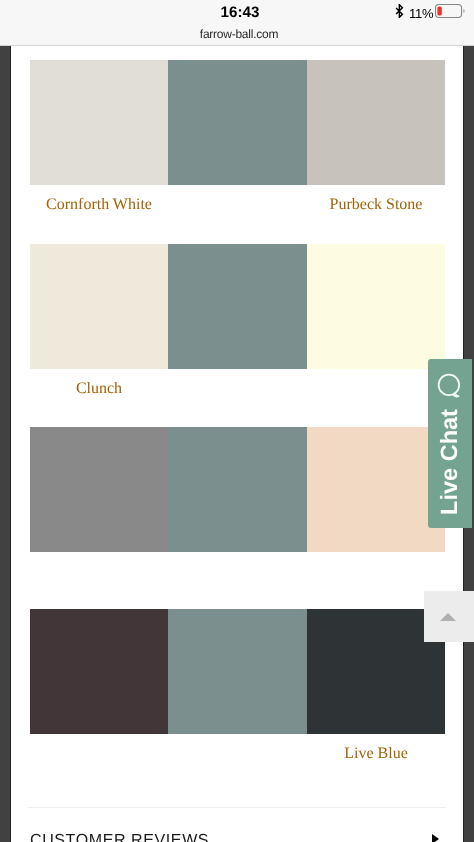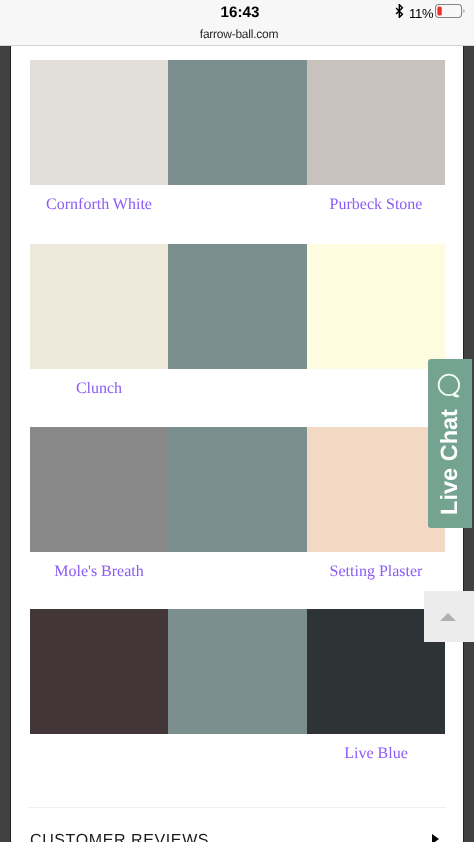--- a/index.html
+++ b/index.html
@@ -37,21 +37,21 @@
   .frame-l{position:absolute;left:0;top:46px;width:11px;height:796px;background:#414141;border-right:1px solid #222;box-sizing:border-box;}
   .frame-r{position:absolute;left:463px;top:46px;width:11px;height:796px;background:#414141;border-left:1px solid #222;box-sizing:border-box;}
   .page{position:absolute;left:11px;top:46px;width:452px;height:796px;background:#fff;overflow:hidden;}
 
   
   .row{position:absolute;left:19px;width:415px;}
   .bars{position:absolute;left:0;top:0;width:415px;height:125px;display:flex;}
   .bars span{display:block;height:125px;}
   .lbl{position:absolute;top:125px;width:415px;height:28px;}
   .lbl b{position:absolute;top:11px;font-weight:normal;font-family:"Liberation Serif",serif;
-         font-size:16px;color:#8b5cf6;text-align:center;display:block;}
+         font-size:16px;color:#a16207;text-align:center;display:block;}
   .lbl b.a{left:0;width:138px;}
   .lbl b.c{left:277px;width:138px;}
 
   
   .livechat{position:absolute;left:428px;top:359px;width:44px;height:169px;background:#74a491;
             border-radius:3px 0 0 3px;z-index:9;}
   .lc-icon{position:absolute;left:9px;top:14px;width:25px;height:26px;}
   .lc-text{position:absolute;left:-63px;top:90px;width:168px;height:26px;
            transform:rotate(-90deg);font-size:23.5px;font-weight:bold;color:#fff;
            text-align:center;letter-spacing:0px;line-height:26px;}
@@ -127,22 +127,20 @@
       </div>
     </div>
 
     <div class="row" style="top:381px">
       <div class="bars">
         <span style="width: 138px; background: rgb(138, 137, 137);"></span>
         <span style="width: 139px; background: rgb(123, 143, 143);"></span>
         <span style="width: 138px; background: rgb(241, 217, 195);"></span>
       </div>
       <div class="lbl">
-        <b class="a">Mole's Breath</b>
-        <b class="c">Setting Plaster</b>
       </div>
     </div>
 
     <div class="row" style="top:563px">
       <div class="bars">
         <span style="width: 138px; background: rgb(66, 54, 57);"></span>
         <span style="width: 139px; background: rgb(123, 143, 143);"></span>
         <span style="width: 138px; background: rgb(46, 52, 54);"></span>
       </div>
       <div class="lbl">

